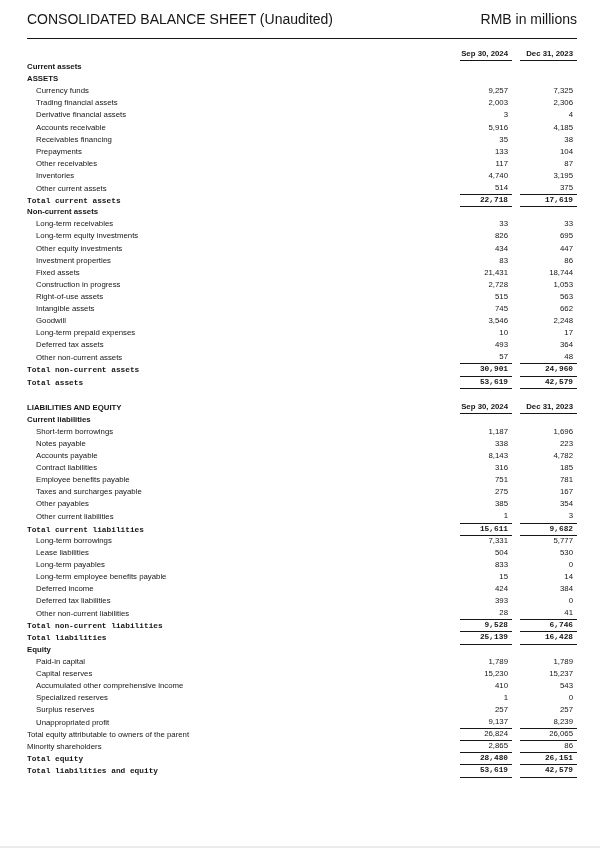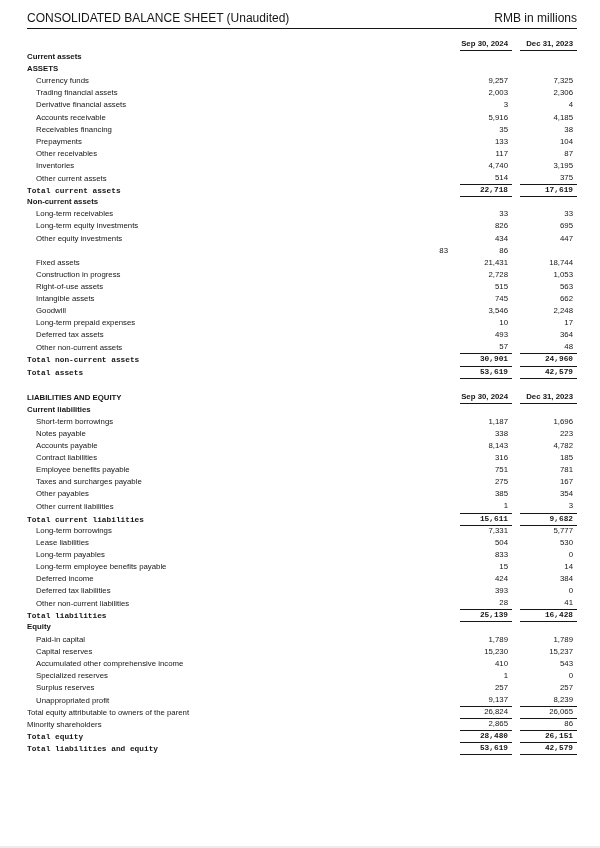--- a/index.html
+++ b/index.html
@@ -18,22 +18,22 @@
     content: "";
     position: absolute;
     left: 0; right: 0; bottom: 0;
     height: 2px;
     background: #ececec;
   }
   .title-row {
     display: flex;
     justify-content: space-between;
     align-items: flex-end;
-    font-size: 12px;
-    padding-bottom: 3px;
+    font-size: 14px;
+    padding-bottom: 11px;
     border-bottom: 1.5px solid #161616;
   }
   .grid-row {
     display: grid;
     grid-template-columns: 1fr 52px 57px;
     column-gap: 8px;
     align-items: end;
     line-height: 12.1px;
     font-size: 7.8px;
   }
@@ -162,20 +162,21 @@
     <span class="num v2">695</span>
   </div>
 
   <div class="grid-row row item">
     <span class="lbl">Other equity investments</span>
     <span class="num v1">434</span>
     <span class="num v2">447</span>
   </div>
 
   <div class="grid-row row item">
+    <span class="lbl">Investment properties</span>
     <span class="num v1">83</span>
     <span class="num v2">86</span>
   </div>
 
   <div class="grid-row row item">
     <span class="lbl">Fixed assets</span>
     <span class="num v1">21,431</span>
     <span class="num v2">18,744</span>
   </div>
 
@@ -340,20 +341,25 @@
     <span class="num v1">393</span>
     <span class="num v2">0</span>
   </div>
 
   <div class="grid-row row item rule">
     <span class="lbl">Other non-current liabilities</span>
     <span class="num v1">28</span>
     <span class="num v2">41</span>
   </div>
 
+  <div class="grid-row row total rule">
+    <span class="lbl">Total non-current liabilities</span>
+    <span class="num v1">9,528</span>
+    <span class="num v2">6,746</span>
+  </div>
 
   <div class="grid-row row total rule">
     <span class="lbl">Total liabilities</span>
     <span class="num v1">25,139</span>
     <span class="num v2">16,428</span>
   </div>
 
   <div class="grid-row row section">
     <span class="lbl">Equity</span>
     <span class="num v1"></span>

